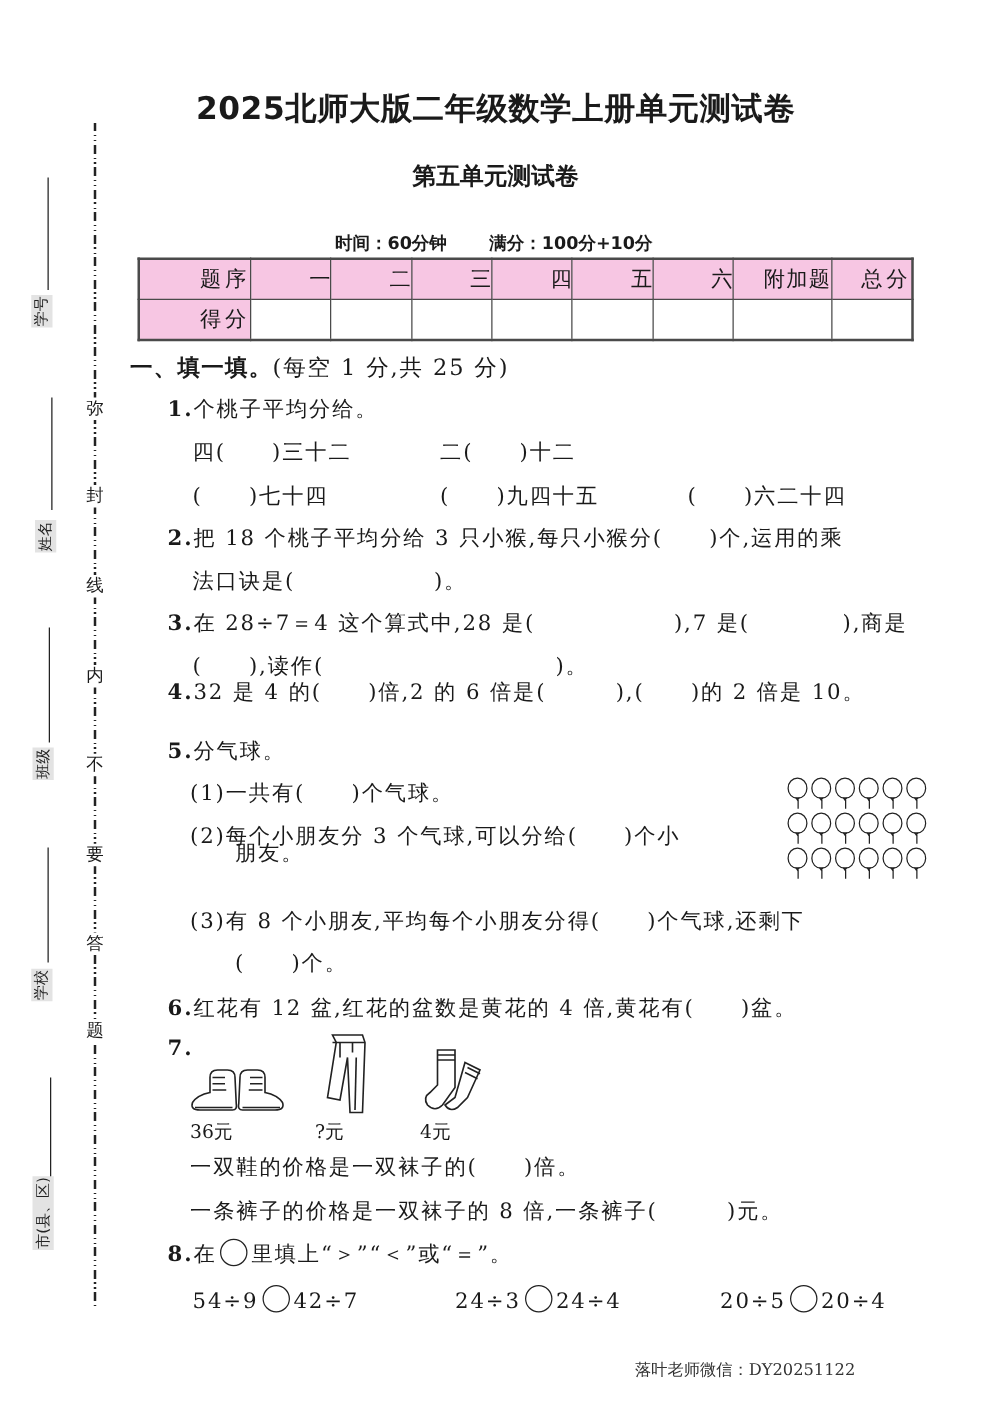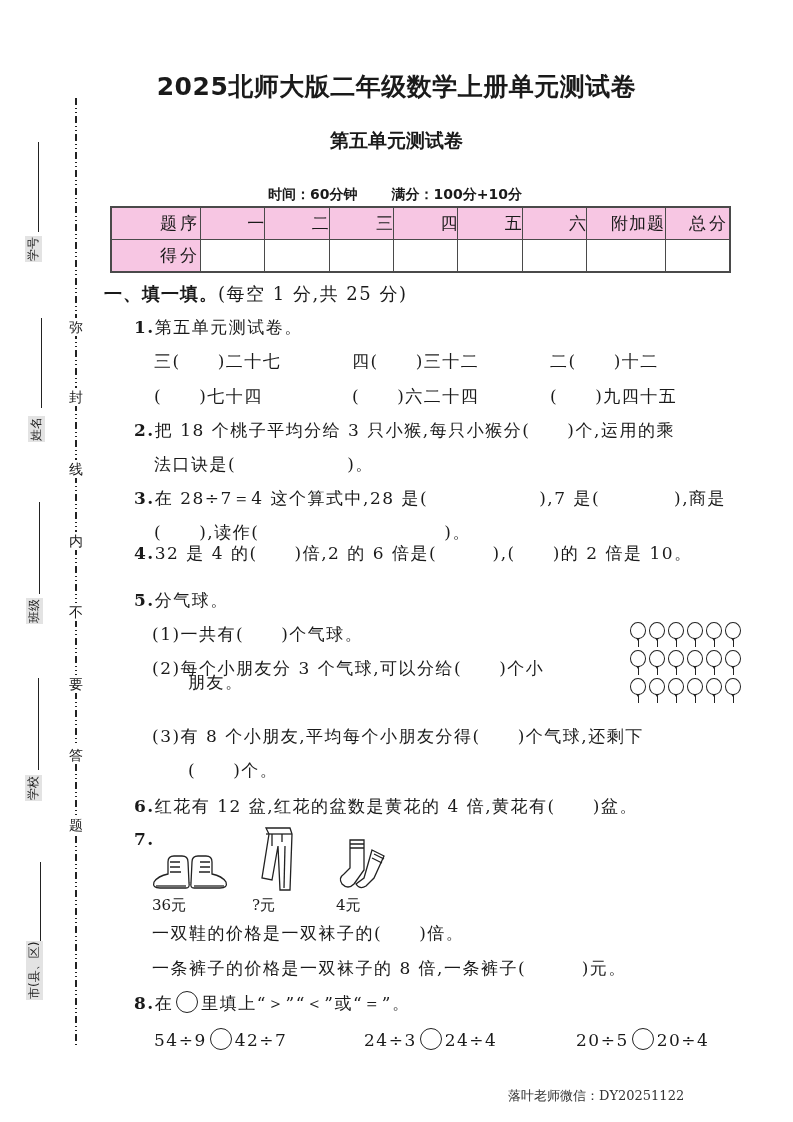--- a/index.html
+++ b/index.html
@@ -166,31 +166,30 @@
 <div class="abs field-label" style="left:25px;top:801px">学校</div>
 
 <div class="abs field-line" style="left:40px;top:862px;height:88px"></div>
 <div class="abs field-label" style="left:26px;top:1000px">市(县、区)</div>
 
 <div class="abs section-head line">
   <b>一、填一填。</b><span>(每空 1 分,共 25 分)</span>
 </div>
 
 <div class="abs line" style="left:134px;top:316px">
-  <span class="qnum">1.</span><span>第五单元测试卷。</span>
+  <span class="qnum">1.</span><span>个桃子平均分给。</span>
 </div>
 <div class="abs line row3" style="left:154px;top:350px">
-  <span>三(　　)二十七</span>
   <span>四(　　)三十二</span>
   <span>二(　　)十二</span>
 </div>
 <div class="abs line row3" style="left:154px;top:385px">
   <span>(　　)七十四</span>
+  <span>(　　)九四十五</span>
   <span>(　　)六二十四</span>
-  <span>(　　)九四十五</span>
 </div>
 
 <div class="abs line" style="left:134px;top:419px">
   <span class="qnum">2.</span><span>把 18 个桃子平均分给 3 只小猴,每只小猴分(　　)个,运用的乘</span>
 </div>
 <div class="abs line" style="left:154px;top:453px">法口诀是(　　　　　　)。</div>
 
 <div class="abs line" style="left:134px;top:487px">
   <span class="qnum">3.</span><span>在 28÷7＝4 这个算式中,28 是(　　　　　　),7 是(　　　　),商是</span>
 </div>

